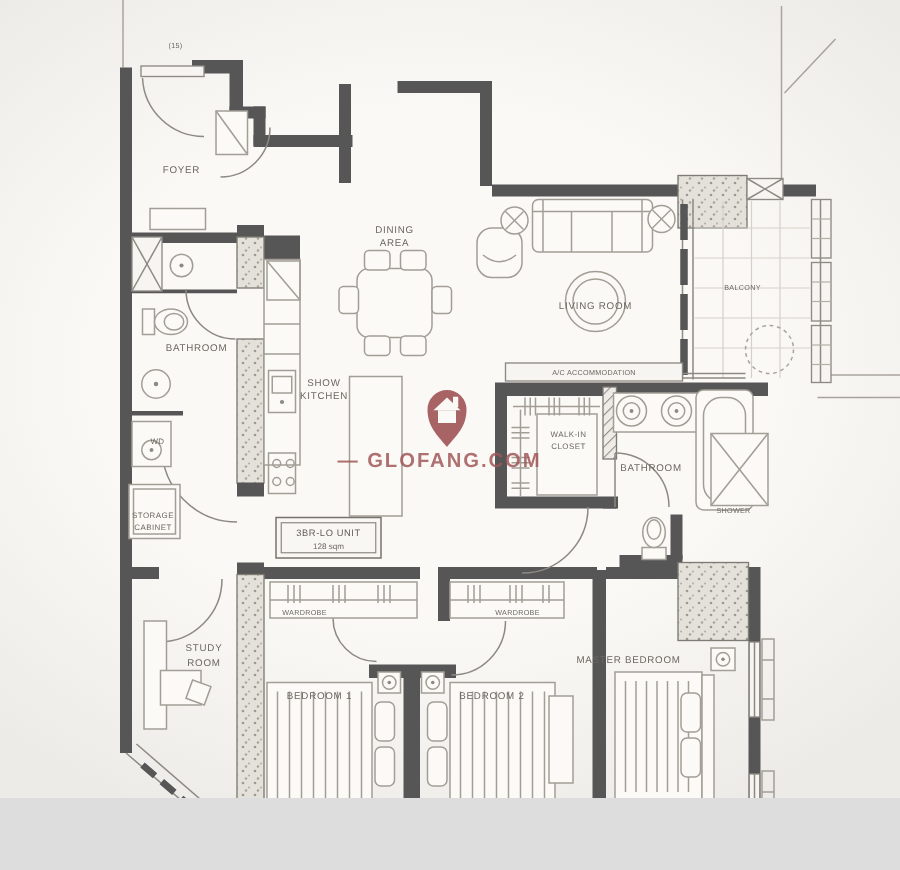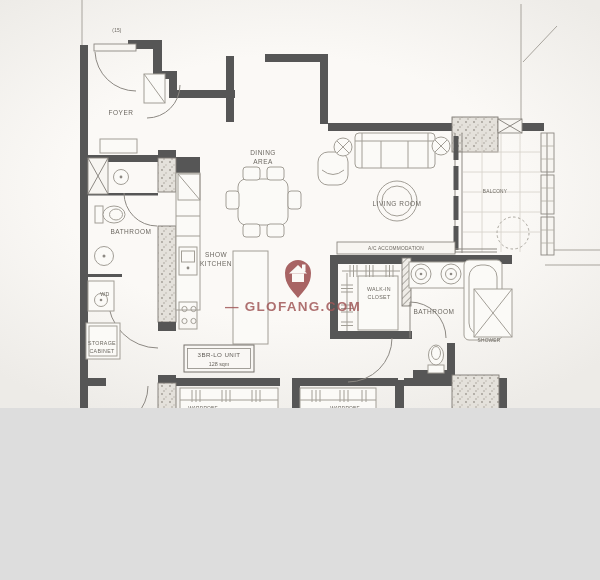--- a/index.html
+++ b/index.html
@@ -1,16 +1,16 @@
 <!DOCTYPE html>
 <html><head>
 <meta charset="utf-8">
 <style>
   html,body{margin:0;padding:0;background:#ddd;}
-  .stage{position:relative;width:600px;height:408px;overflow:hidden;
+  .stage{position:relative;width:600px;height:532px;overflow:hidden;
     background:radial-gradient(ellipse 72% 62% at 48% 46%, #fbf9f6 52%, #edebe7 100%);
     font-family:"Liberation Sans",sans-serif;}
   svg{position:absolute;left:0;top:0;}
   
   .w{fill:#565656;}
   .ln{stroke:#8d8983;stroke-width:1;fill:none;}
   .fn{stroke:#a29e96;stroke-width:1;fill:none;}
   .ff{stroke:#a29e96;stroke-width:1;fill:#fbfaf7;}
   .wf{fill:#f7f5f1;stroke:#8d8983;stroke-width:.9;}
   .tl{stroke:#d5d1c9;stroke-width:.8;fill:none;}

